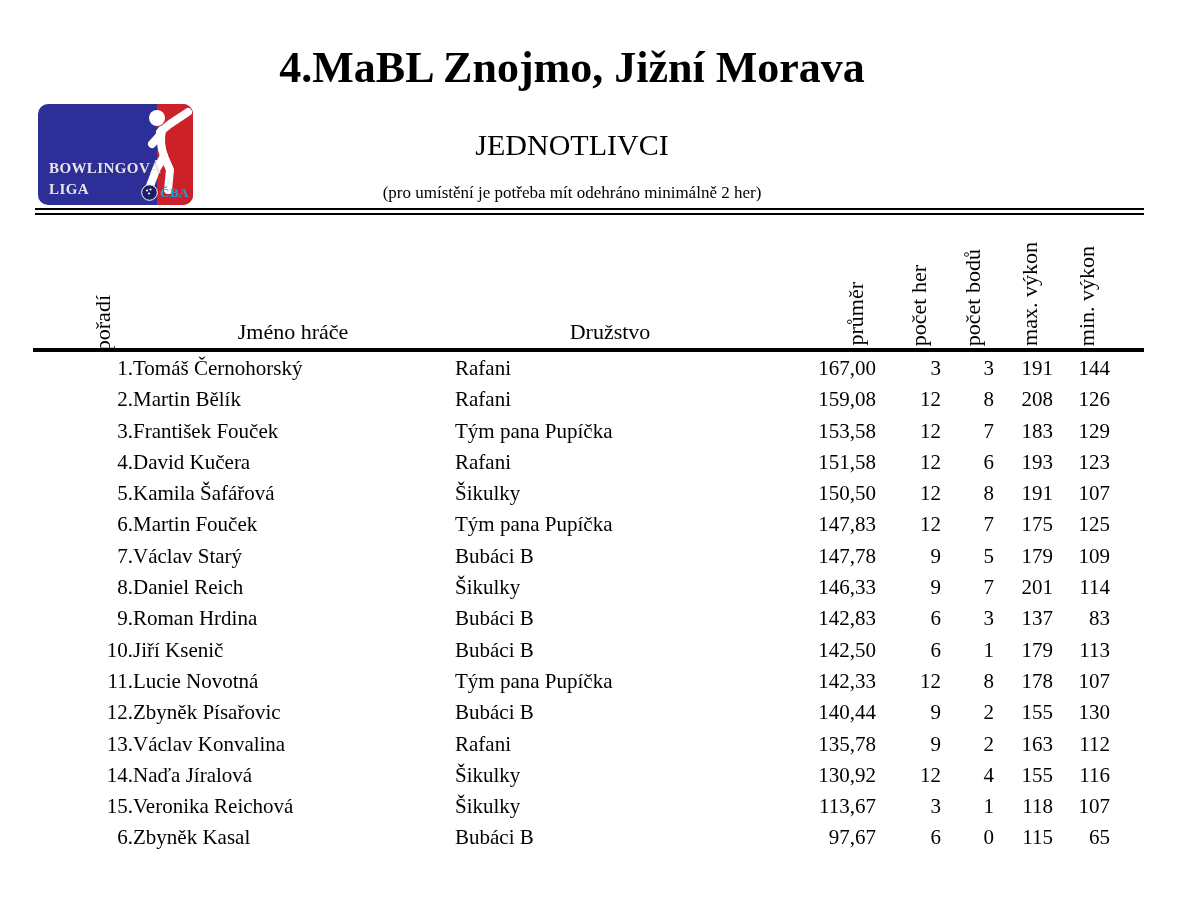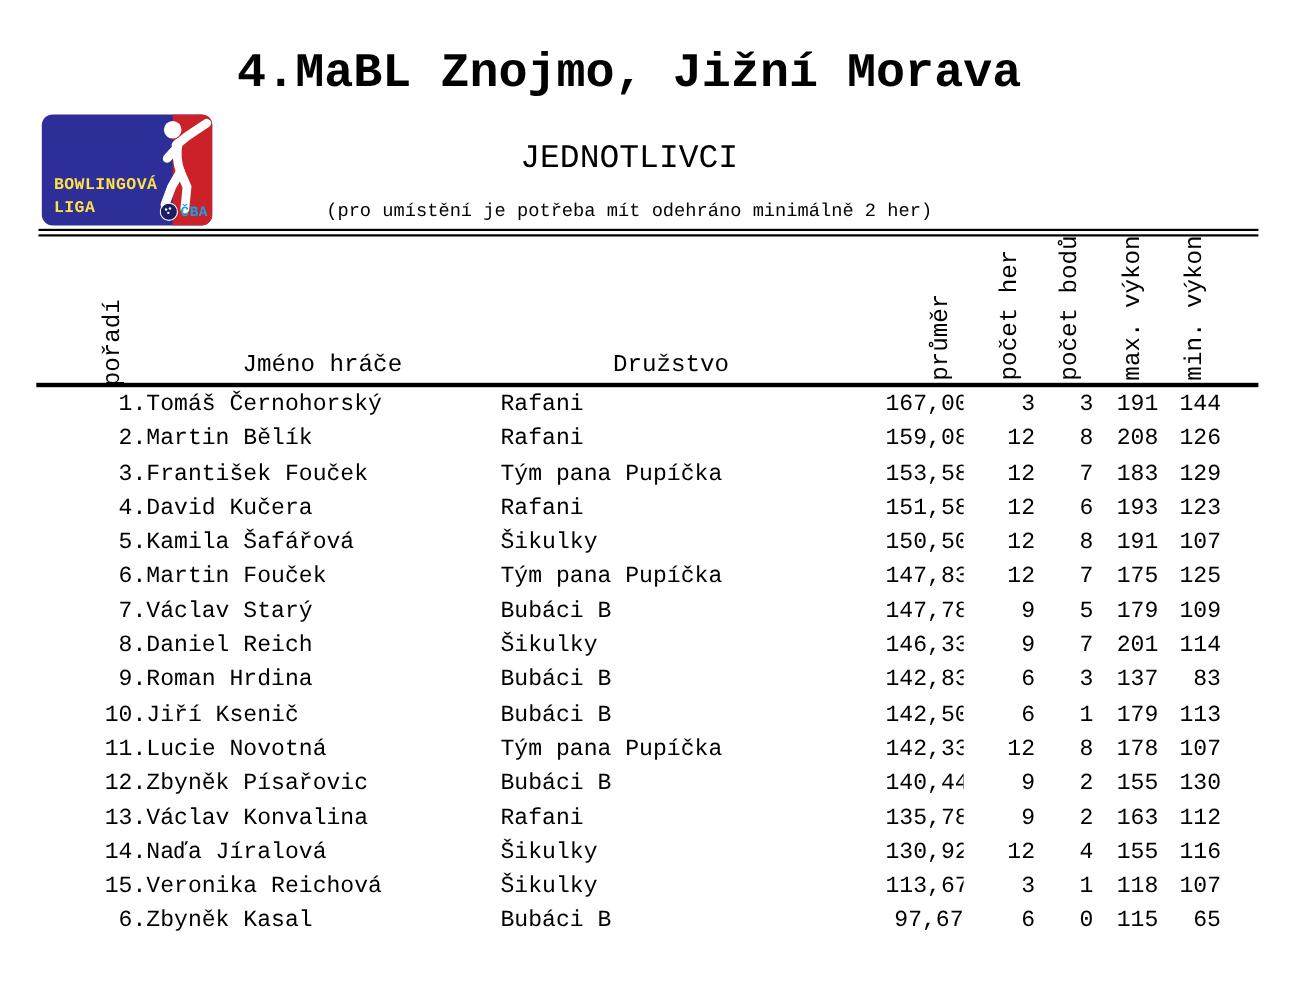--- a/index.html
+++ b/index.html
@@ -1,19 +1,19 @@
 <!DOCTYPE html>
 <html><head>
 <meta charset="utf-8">
 <style>
   html,body { margin:0; padding:0; background:#fff; }
   .page {
     position:relative; width:1144px; height:913px;
     background:#ffffff; color:#000;
-    font-family:Liberation Mono, monospace;
+    font-family:Liberation Serif, serif;
     overflow:hidden;
   }
 
   .title {
     position:absolute; top:42px; left:0; width:100%;
     text-align:center; font-size:44px; font-weight:bold;
     letter-spacing:0px; white-space:nowrap;
   }
   .subtitle {
     position:absolute; top:116px; left:0; width:100%;
@@ -94,21 +94,21 @@
     <svg class="bowler" viewBox="0 0 72 92" xmlns="http://www.w3.org/2000/svg">
       <g stroke="#ffffff" stroke-width="8" stroke-linecap="round" fill="none">
         <path d="M30 26 L40 18 L58 6"></path>
         <path d="M32 24 C30 34 31 42 34 50"></path>
         <path d="M34 50 L26 64 L20 80"></path>
         <path d="M34 50 L40 64 L38 84"></path>
         <path d="M31 28 L22 38"></path>
       </g>
       <circle cx="27" cy="12" r="8" fill="#ffffff"></circle>
     </svg>
-    <div class="logo-text" style="color: #fde047;">
+    <div class="logo-text" style="color: #e5e5e5;">
       <div>BOWLINGOVÁ</div>
       <div>LIGA</div>
     </div>
     <div class="badge">
       <svg width="17" height="17" viewBox="0 0 17 17">
         <circle cx="8.5" cy="8.5" r="7.8" fill="#1d1d66" stroke="#ffffff" stroke-width="1"></circle>
         <circle cx="6" cy="6.5" r="1.1" fill="#ffffff"></circle>
         <circle cx="9.5" cy="5.5" r="1.1" fill="#ffffff"></circle>
         <circle cx="8" cy="9.5" r="1.1" fill="#ffffff"></circle>
       </svg>

